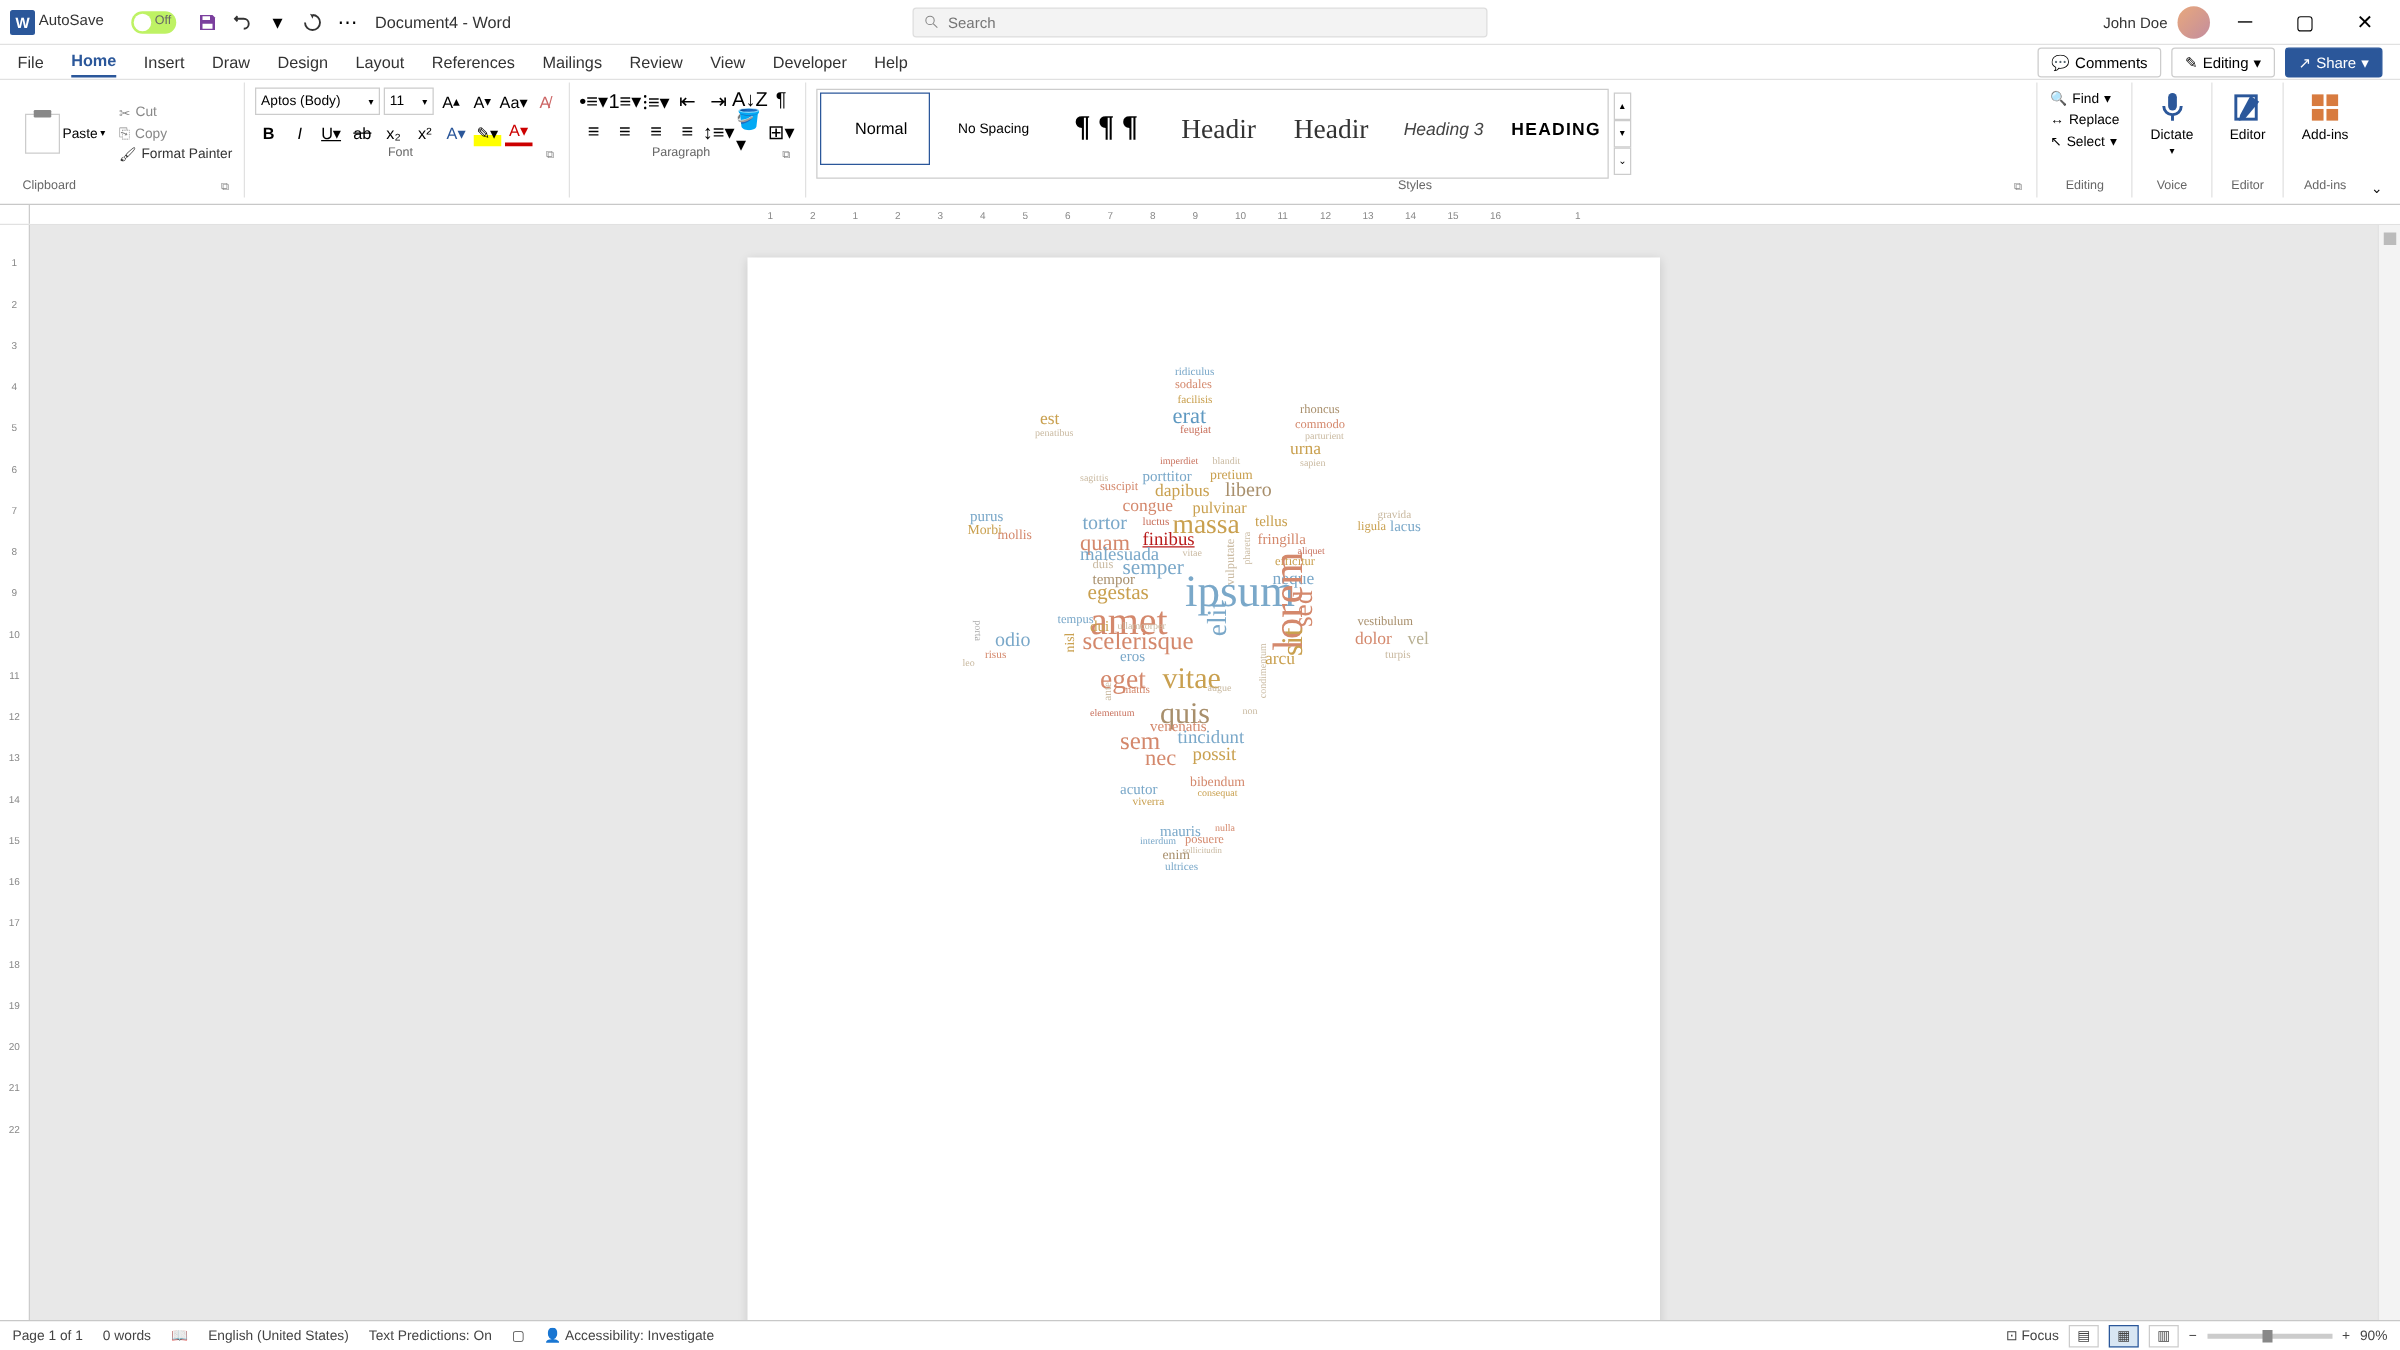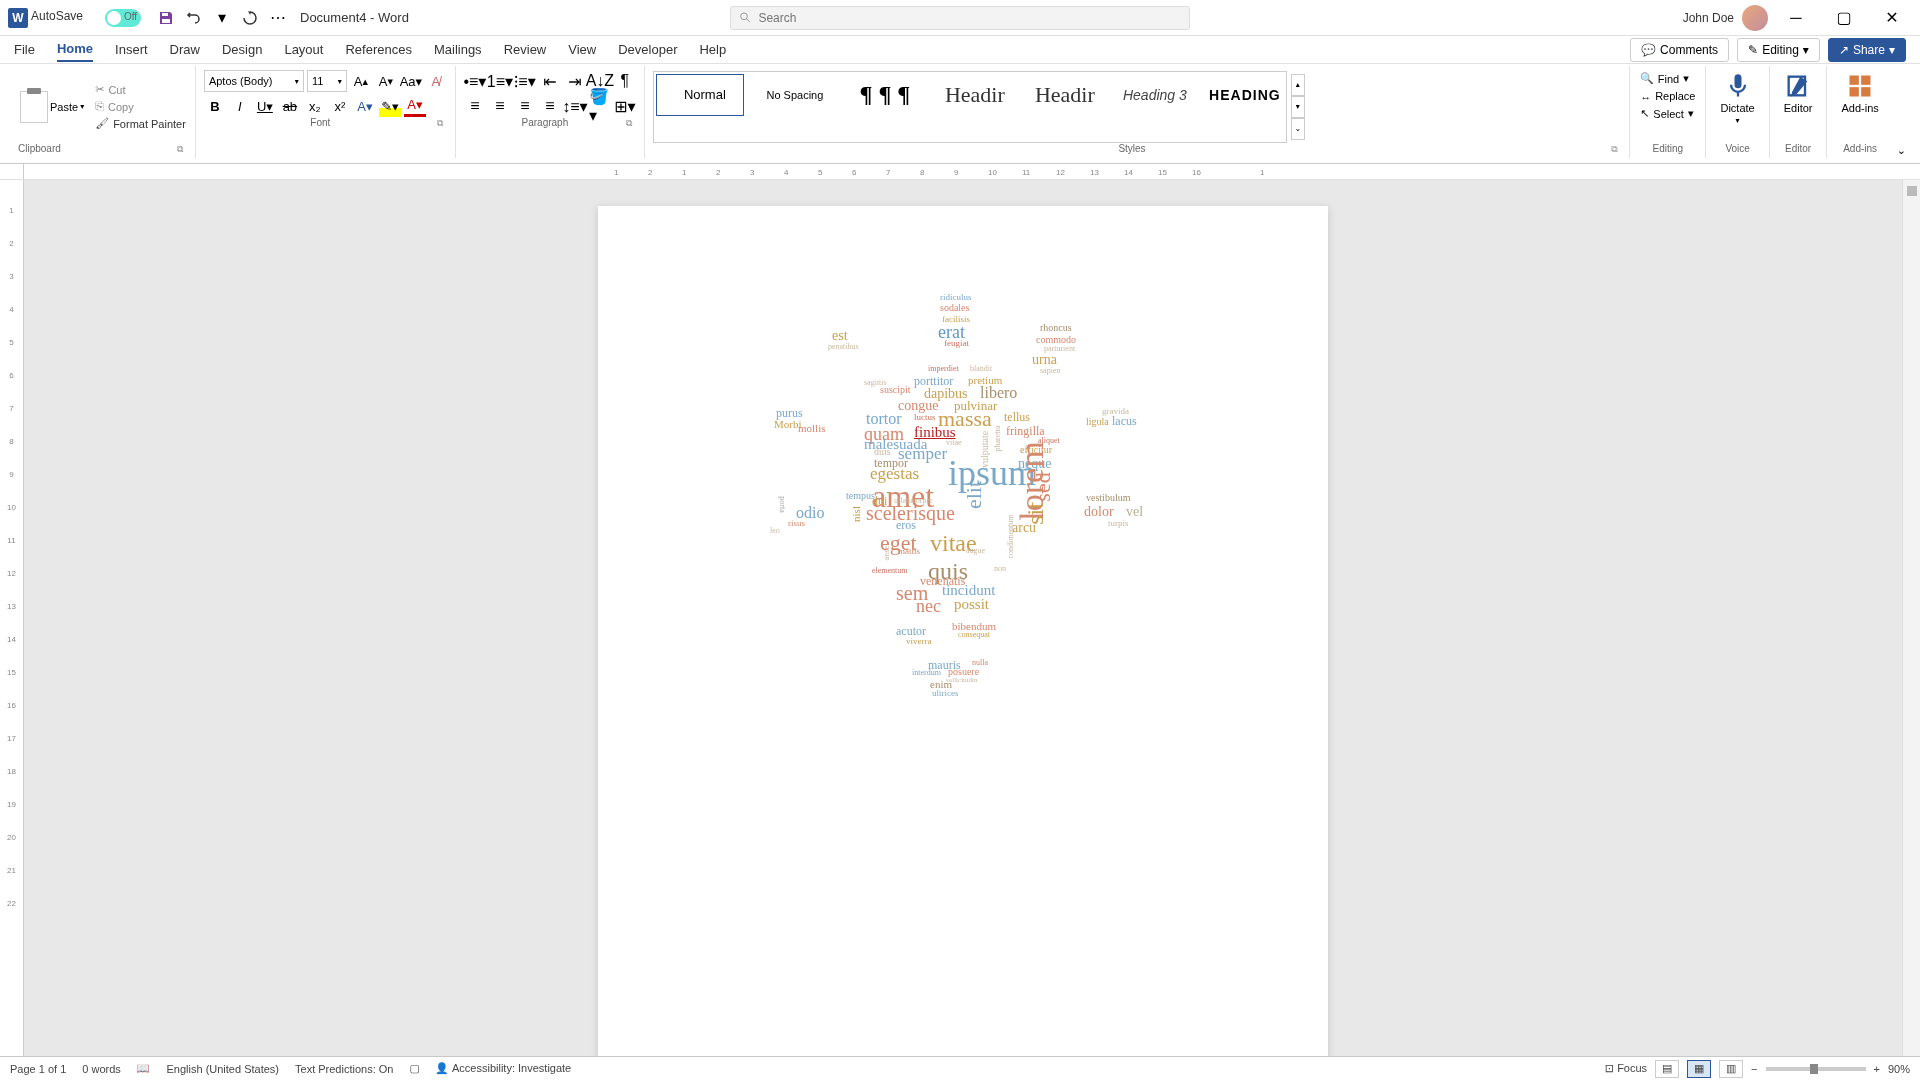--- a/index.html
+++ b/index.html
@@ -2,21 +2,21 @@
 <html><head>
 <meta charset="utf-8">
 <style>
 * { margin: 0; padding: 0; box-sizing: border-box; font-family: "Segoe UI", Arial, sans-serif; }
 body { background: #f3f3f3; width: 1920px; height: 1080px; overflow: hidden; }
 
 
 .title-bar { height: 36px; background: #fff; display: flex; align-items: center; padding: 0 8px; border-bottom: 1px solid #e1e1e1; }
 .word-icon { width: 20px; height: 20px; background: #2b579a; border-radius: 2px; display: flex; align-items: center; justify-content: center; color: #fff; font-size: 12px; font-weight: bold; }
 .autosave { margin-left: 3px; font-size: 12px; color: #333; display: flex; gap: 22px; }
-.autosave-toggle { width: 36px; height: 18px; background: #5eead4; border-radius: 9px; position: relative; }
+.autosave-toggle { width: 36px; height: 18px; background: #bef264; border-radius: 9px; position: relative; }
 .autosave-toggle::before { content: ''; position: absolute; width: 14px; height: 14px; background: #fff; border-radius: 50%; top: 2px; left: 2px; }
 .autosave-off { font-size: 10px; color: #666; position: absolute; right: 4px; top: 2px; }
 .qat-icons { display: flex; gap: 10px; margin-left: 16px; }
 .qat-icon { width: 18px; height: 18px; cursor: pointer; display: flex; align-items: center; justify-content: center; }
 .doc-title { position: absolute; left: 300px; top: 10px; font-size: 13px; color: #333; }
 .search-box { position: absolute; left: 50%; transform: translateX(-50%); top: 6px; width: 460px; height: 24px; background: #f3f3f3; border: 1px solid #ddd; border-radius: 3px; display: flex; align-items: center; padding: 0 8px; }
 .search-box svg { width: 14px; height: 14px; }
 .search-input { border: none; background: transparent; outline: none; margin-left: 6px; font-size: 12px; width: 100%; color: #888; }
 .title-right { margin-left: auto; display: flex; align-items: center; gap: 8px; }
 .user-name { font-size: 12px; color: #333; }
@@ -49,21 +49,21 @@
 .font-btn { width: 22px; height: 22px; display: flex; align-items: center; justify-content: center; cursor: pointer; font-size: 13px; }
 .font-btn.bold { font-weight: bold; }
 .font-btn.italic { font-style: italic; }
 .font-btn.underline { text-decoration: underline; }
 .font-btn.strike { text-decoration: line-through; }
 
 .font-stack { display: flex; flex-direction: column; gap: 3px; }
 .para-btn { width: 22px; height: 22px; display: flex; align-items: center; justify-content: center; cursor: pointer; }
 
 .styles-gallery { display: flex; gap: 2px; height: 72px; overflow: hidden; border: 1px solid #ccc; padding: 2px; }
-.style-item { width: 88px; height: 42px; display: flex; align-items: center; justify-content: center; font-size: 13px; cursor: pointer; padding-left: 10px; }
+.style-item { width: 88px; height: 58px; display: flex; align-items: center; justify-content: center; font-size: 13px; cursor: pointer; padding-left: 10px; }
 .style-item.normal { border: 1px solid #2b579a; }
 .style-item.nospacing { font-size: 11px; }
 .style-item.heading1 { font-family: "Times New Roman"; font-size: 24px; font-weight: bold; color: #000; }
 .style-item.heading2 { font-family: "Times New Roman"; font-size: 22px; color: #333; }
 .style-item.heading3 { font-size: 14px; font-style: italic; color: #444; }
 .style-item.heading4 { font-size: 14px; font-weight: bold; letter-spacing: 1px; }
 .styles-gallery-arrows { display: flex; flex-direction: column; }
 .styles-arrow { width: 14px; height: 22px; border: 1px solid #ccc; display: flex; align-items: center; justify-content: center; font-size: 8px; cursor: pointer; }
 
 .editing-items, .big-btn { display: flex; flex-direction: column; gap: 1px; }

